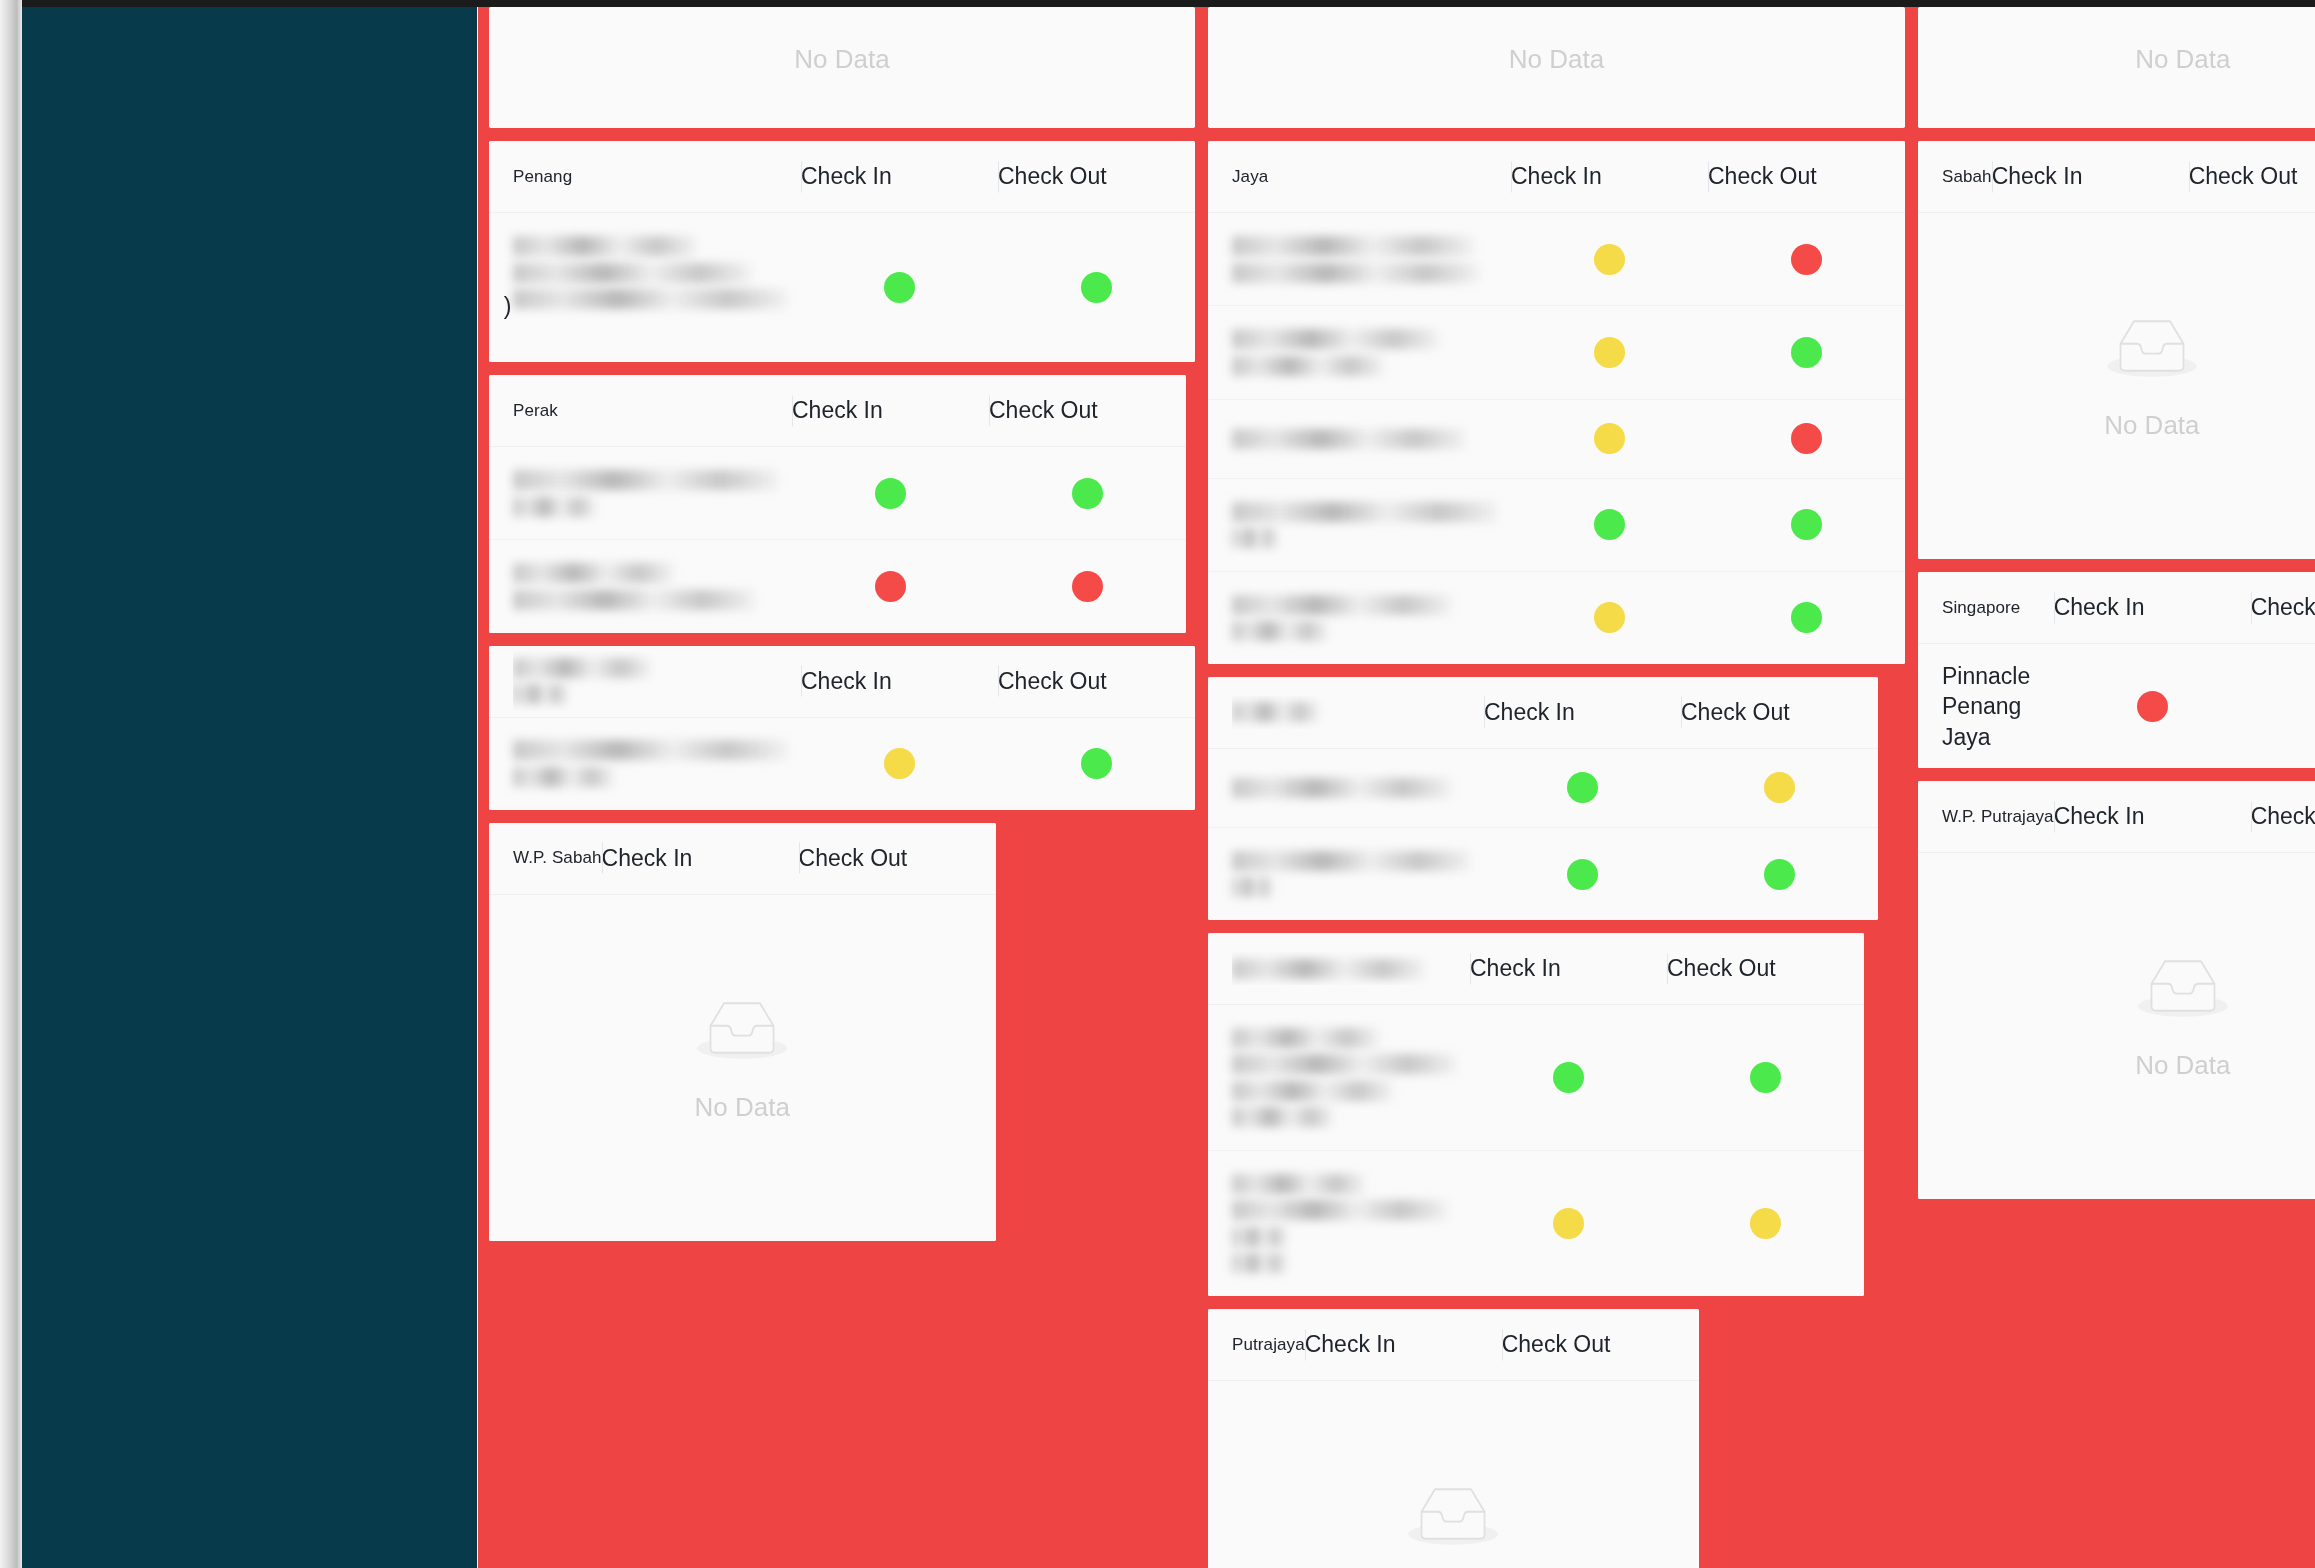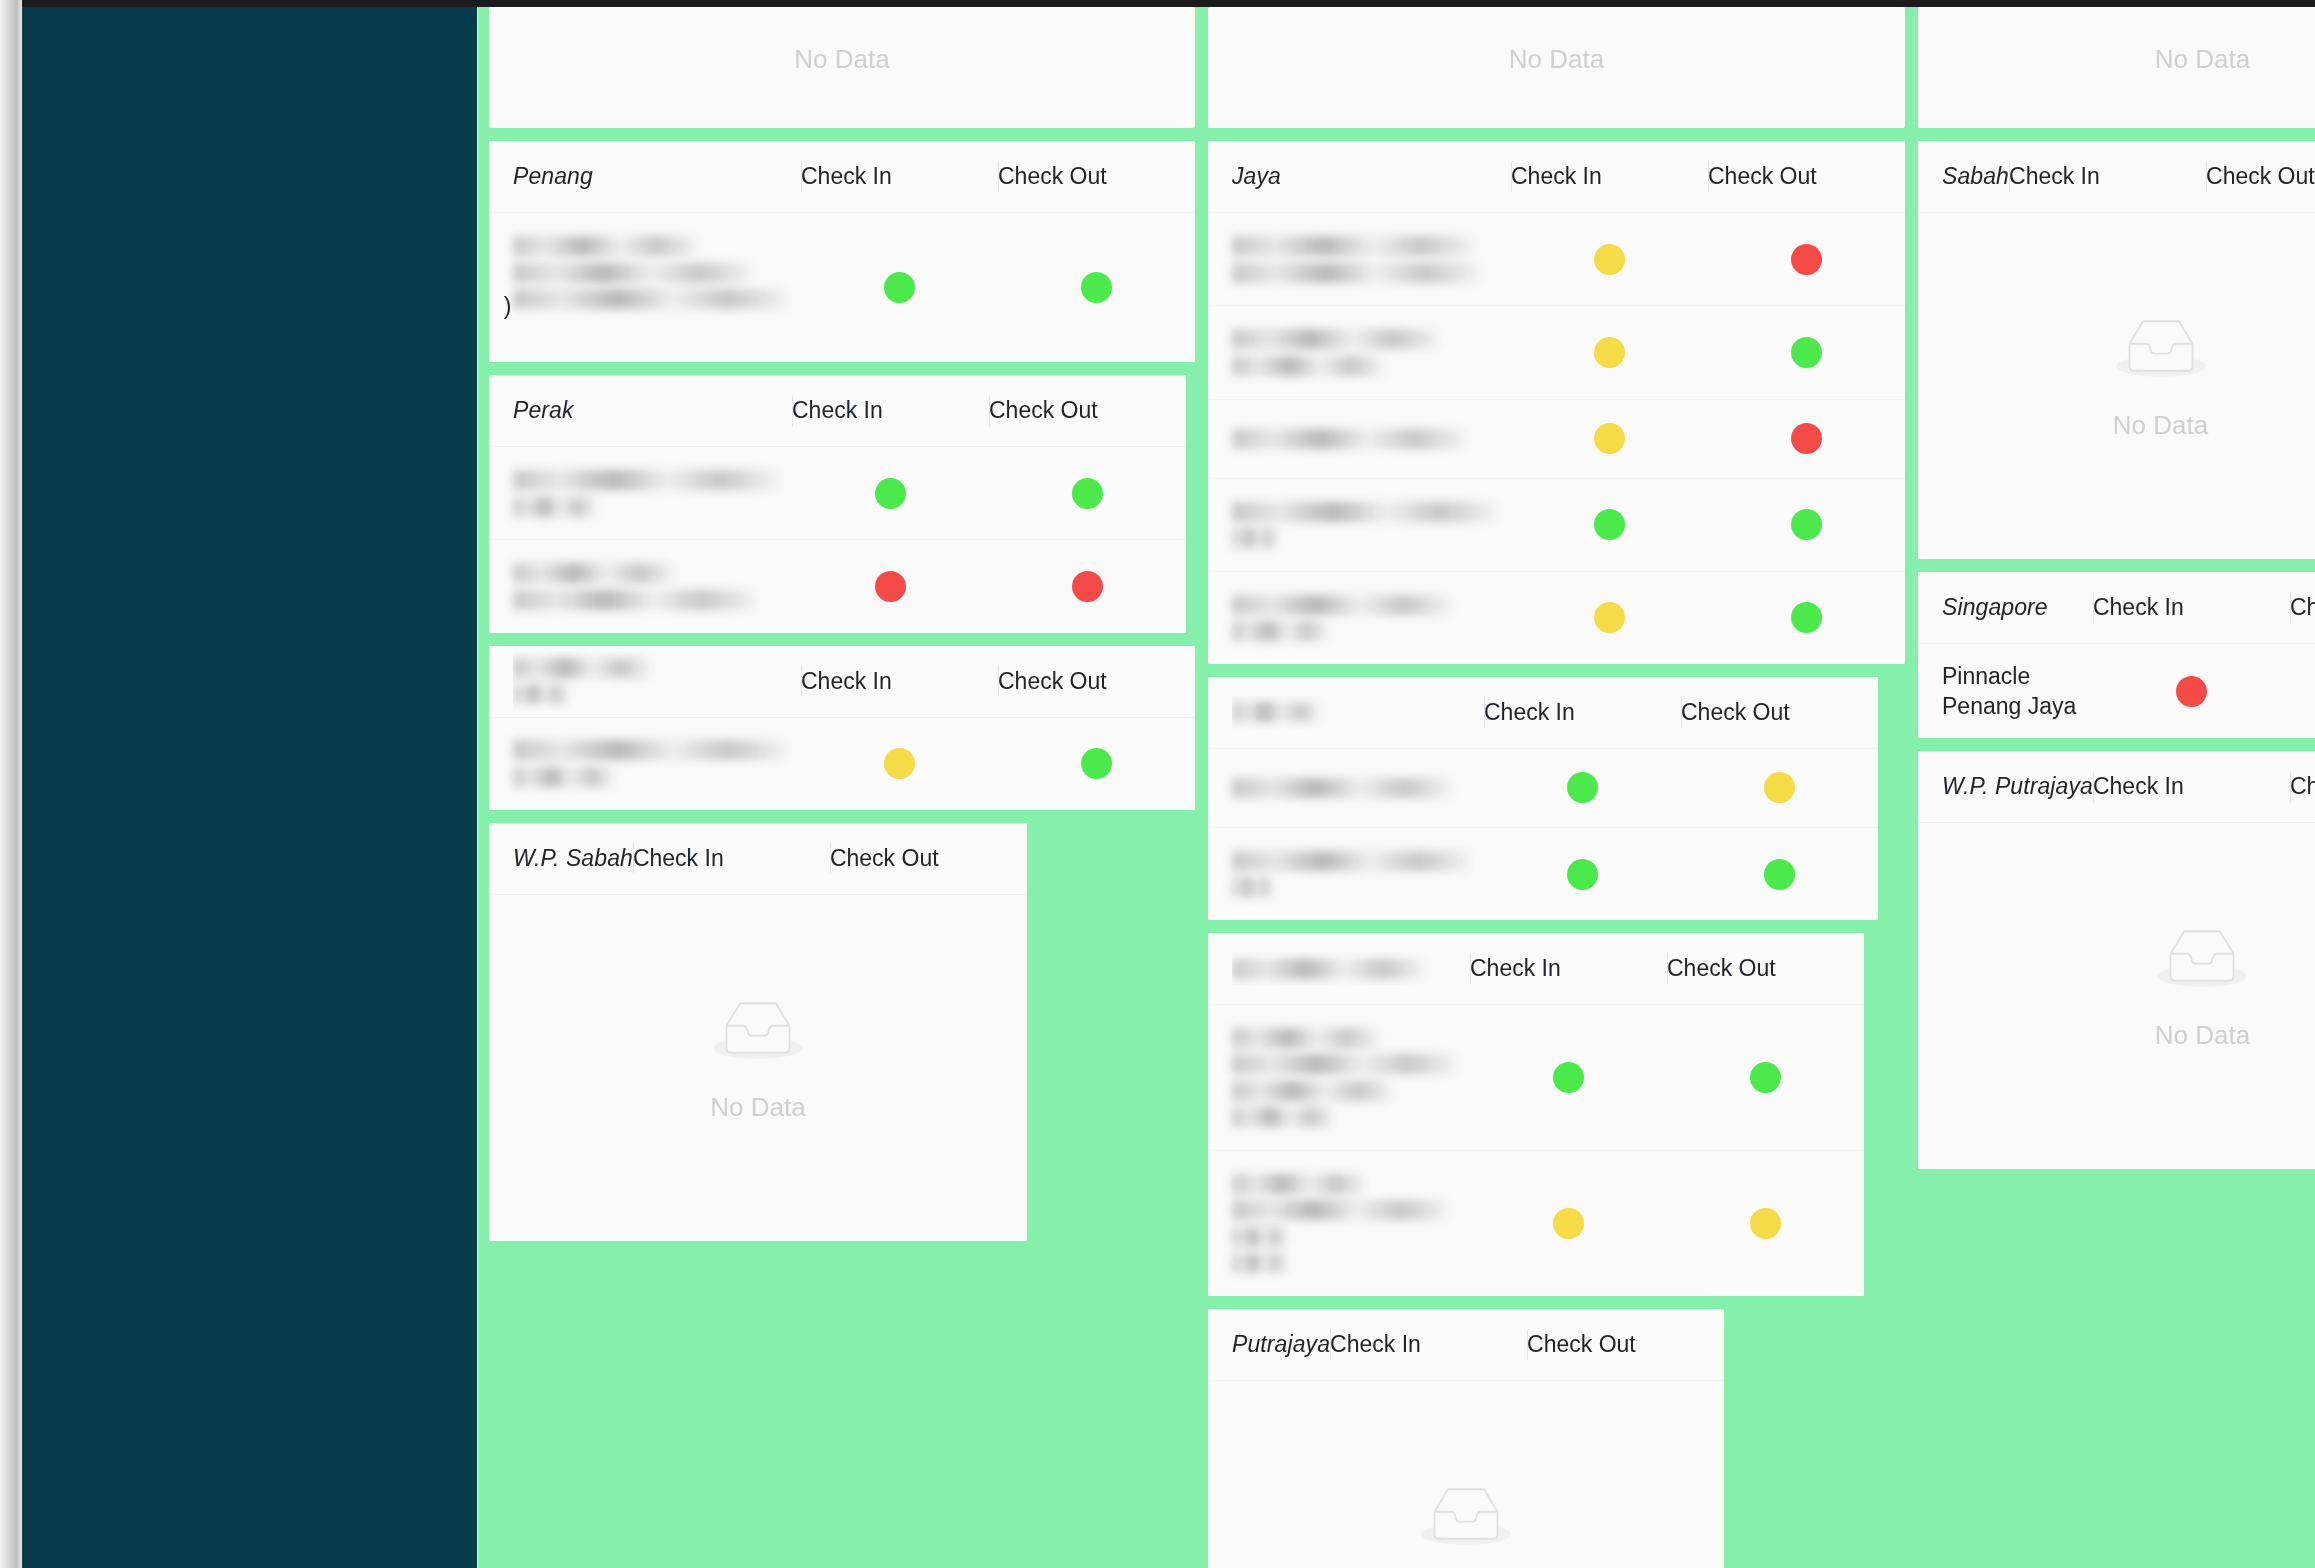--- a/index.html
+++ b/index.html
@@ -30,21 +30,21 @@
   .sidebar {
     position: absolute; left: 22px; top: 7.3px;
     width: 455px; height: 1561px;
     background: #073b4c;
   }
 
   
   .main {
     position: absolute; left: 478px; top: 7.3px;
     width: 1838px; height: 1561px;
-    background: #86efac;
+    background: #ef4444;
     padding: 0 0 0 0;
   }
 
   .grid {
     display: grid;
     grid-template-columns: repeat(3, 1fr);
     column-gap: 13px;
     row-gap: 13px;
     padding: 0 0 0 11px;
     align-items: start;
@@ -59,26 +59,25 @@
 
   .card-header {
     display: flex; align-items: center;
     height: 72px;
     background: #fafafa;
     border-bottom: 0.9px solid #f0f0f0;
     padding: 0 0 0 24px;
   }
   .region-name {
     flex: 1 1 auto;
-    font-size: 23px;
+    font-size: 17px;
     color: #20242b;
     letter-spacing: 0.1px;
     white-space: nowrap;
     overflow: hidden;
-    font-style: italic;
   }
   .col-head {
     width: 197px;
     text-align: left;
     font-size: 23px;
     color: #20242b;
     position: relative;
     white-space: nowrap;
   }
   .col-head::before {

